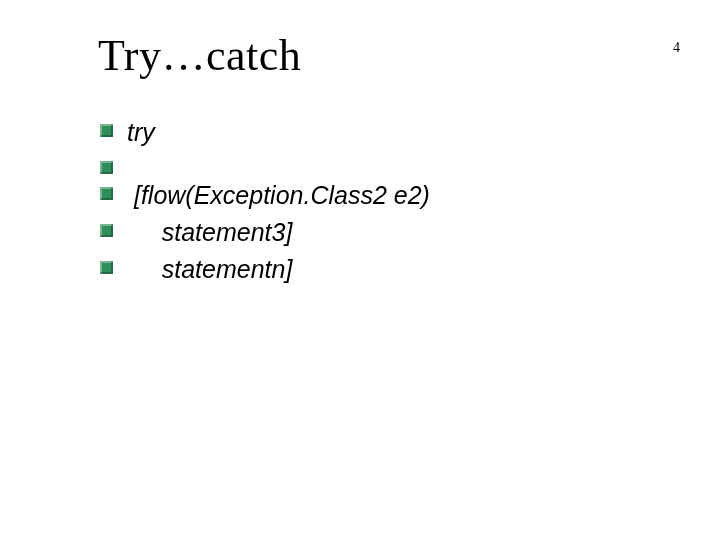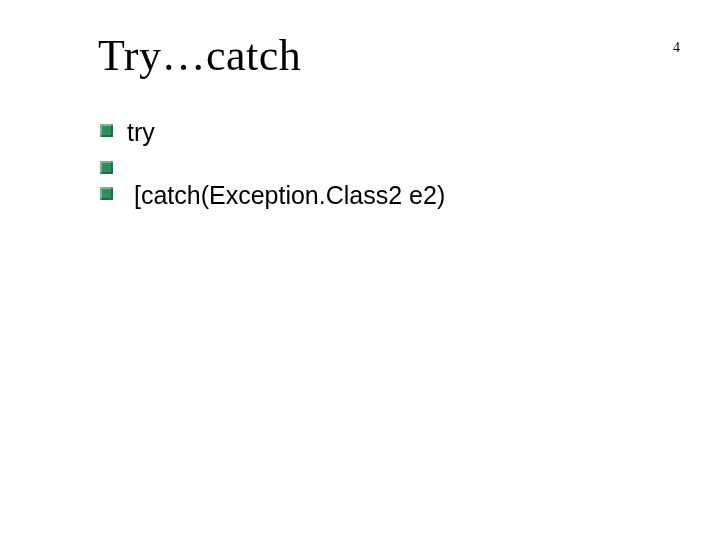--- a/index.html
+++ b/index.html
@@ -32,20 +32,21 @@
     right: 40px;
     font-family: "Times New Roman", Times, serif;
     font-size: 14px;
     color: #000000;
   }
   .body {
     position: absolute;
     top: 116px;
     left: 100px;
     right: 40px;
+    font-style: italic;
   }
   .item {
     display: flex;
     align-items: flex-start;
     margin-bottom: 5px;
   }
   .bullet {
     flex: 0 0 auto;
     width: 13px;
     height: 13px;
@@ -77,21 +78,29 @@
     </div>
 
     <div class="item">
       <div class="bullet"></div>
     </div>
 
 
 
     <div class="item">
       <div class="bullet"></div>
-      <div class="text"> [catch(Exception.Class2 e2)</div>
+      <div class="text"> [flow(Exception.Class2 e2)</div>
+    </div>
+
+    <div class="item">
+      <div class="bullet"></div>
+      <div class="text">     statement3]</div>
     </div>
 
 
-
+    <div class="item">
+      <div class="bullet"></div>
+      <div class="text">     statementn]</div>
+    </div>
 
 
   </div>
 </div>
 
 </body></html>

